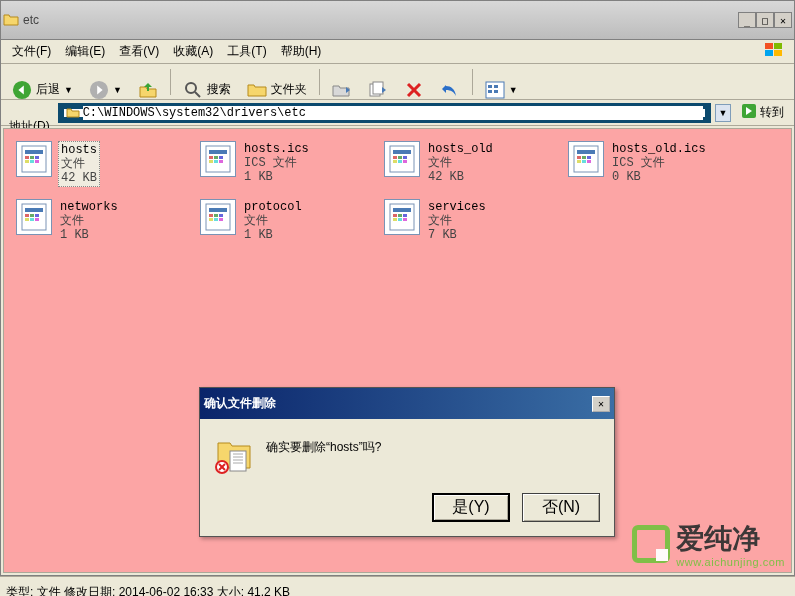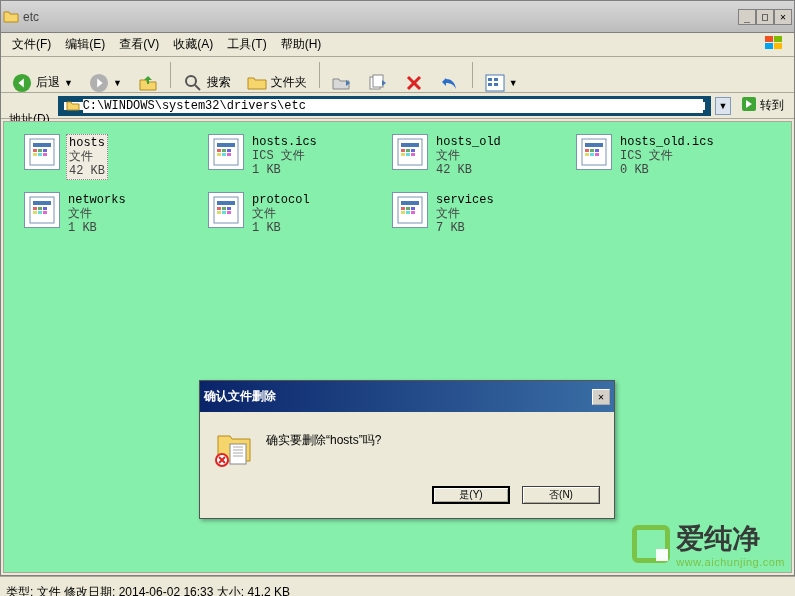--- a/index.html
+++ b/index.html
@@ -14,21 +14,21 @@
 }
 .window {
   width: 795px;
   height: 576px;
   border: 1px solid #808080;
   background: #ece9d8;
   display: flex;
   flex-direction: column;
 }
 .titlebar {
-  height: 32px;
+  height: 39px;
   background: linear-gradient(to bottom, #d8d8d8, #bcbcbc);
   display: flex;
   align-items: center;
   padding: 0 2px;
   border-bottom: 1px solid #808080;
 }
 .titlebar .folder-icon {
   width: 16px; height: 16px;
   margin-right: 4px;
 }
@@ -117,26 +117,26 @@
 }
 .go-btn {
   height: 20px;
   padding: 0 6px;
   display: flex; align-items: center; gap: 3px;
   background: #ece9d8;
   cursor: pointer;
 }
 .content {
   flex: 1;
-  background: #86efac;
+  background: #fca5a5;
   border: 1px solid #aca899;
   margin: 2px;
   overflow: auto;
   position: relative;
-  padding: 8px 16px;
+  padding: 8px 8px;
 }
 .files-grid {
   display: grid;
   grid-template-columns: repeat(4, 180px);
   gap: 4px 4px;
   align-content: start;
 }
 .file-item {
   display: flex;
   align-items: flex-start;
@@ -183,27 +183,27 @@
 }
 .dialog-icon { width: 40px; height: 40px; position:relative; }
 .dialog-msg { padding-top: 2px; }
 .dialog-btns {
   display: flex;
   justify-content: flex-end;
   gap: 12px;
   padding: 0 14px 14px 0;
 }
 .dlg-btn {
-  width: 78px; height: 18px;
+  width: 78px; height: 29px;
   border: 1px solid #404040;
   background: #ece9d8;
   box-shadow: inset 1px 1px 0 #fff, inset -1px -1px 0 #aca899;
   cursor: pointer;
   font-family: "SimSun", Arial;
-  font-size: 10px;
+  font-size: 16px;
 }
 .dlg-btn.default { border: 2px solid #000; }
 
 .statusbar {
   height: 32px;
   border-top: 1px solid #aca899;
   background: #ece9d8;
   padding: 2px 6px;
   font-size: 12px;
   display:flex; align-items:center;

